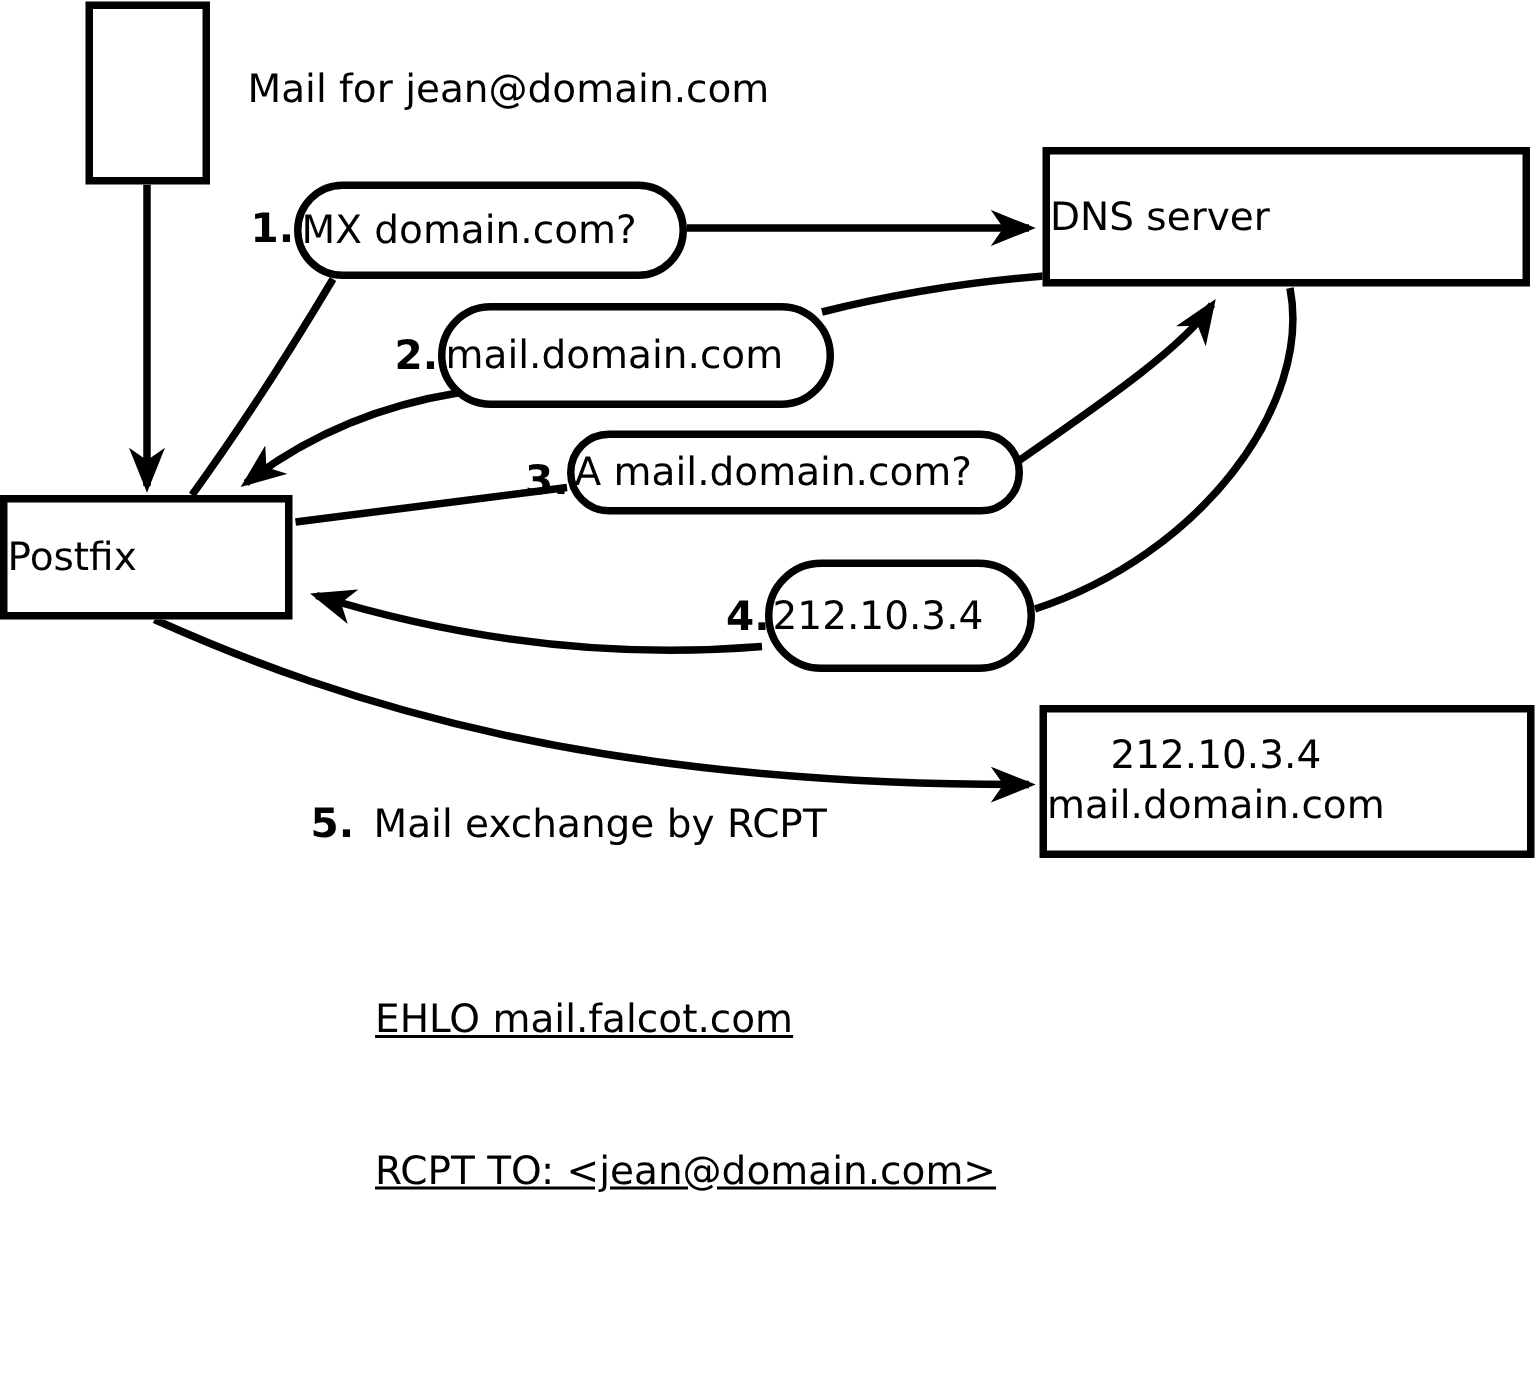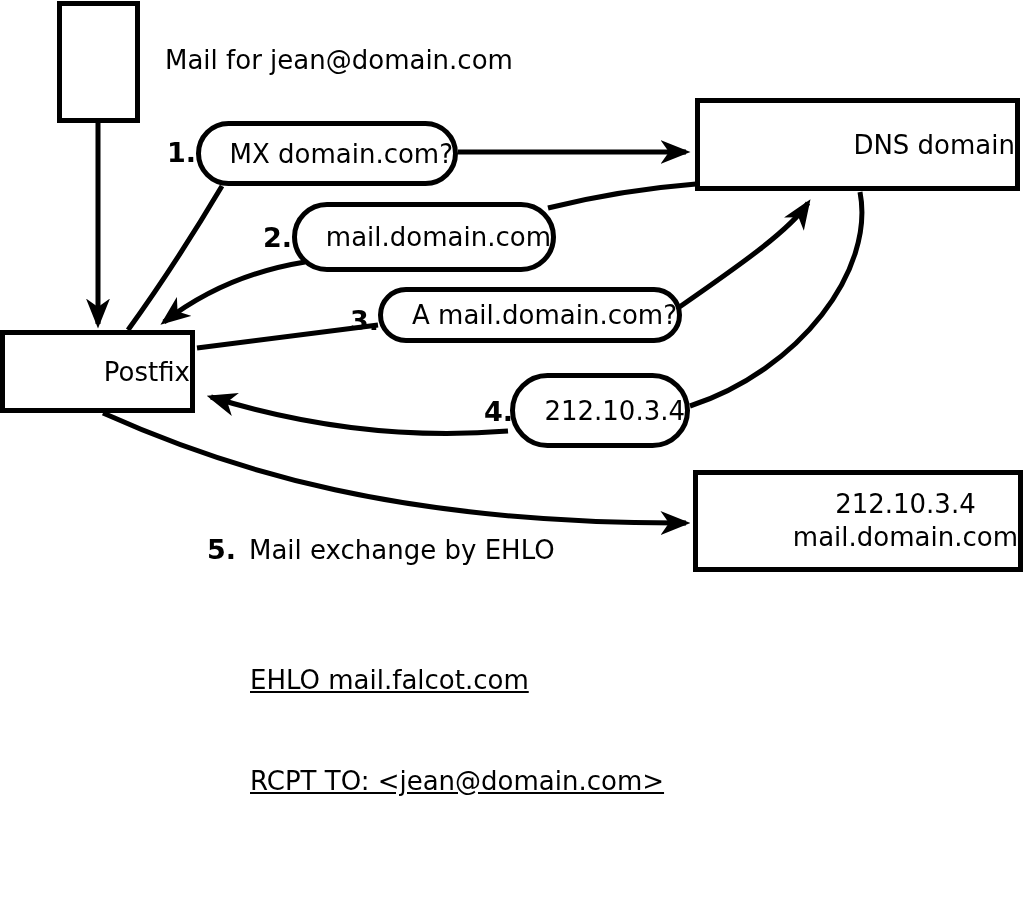--- a/index.html
+++ b/index.html
@@ -14,21 +14,21 @@
     border-radius: 22px;
   }
   svg.wires { position: absolute; left: 0; top: 0; z-index: 1; }
   .node {
     position: absolute;
     box-sizing: border-box;
     background: #ffffff;
     border: 5px solid #000000;
     display: flex;
     align-items: center;
-    justify-content: flex-end;
+    justify-content: flex-start;
     font-size: 26px;
     z-index: 2;
     text-align: center;
   }
   .pill { border-radius: 45px; }
   .stepnum {
     position: absolute;
     font-weight: bold;
     font-size: 27px;
     z-index: 3;
@@ -79,21 +79,21 @@
 
   <div class="node" style="left:57px; top:1px; width:83px; height:122px;"></div>
 
   <div class="freelabel" style="left:165px; top:45px;">Mail for jean@domain.com</div>
 
   <div class="node" style="left:0; top:330px; width:195px; height:83px;">
     <span>Postfix</span>
   </div>
 
   <div class="node" style="left:695px; top:98px; width:325px; height:93px;">
-    <span>DNS domain</span>
+    <span>DNS server</span>
   </div>
 
   <div class="node" style="left:693px; top:470px; width:330px; height:102px;">
     <div class="dest-lines">
       <span>212.10.3.4</span>
       <span>mail.domain.com</span>
     </div>
   </div>
 
   <div class="stepnum" style="left:167px; top:137px;">1.</div>
@@ -110,21 +110,21 @@
   <div class="node pill" style="left:378px; top:287px; width:304px; height:56px;">
     <span>A mail.domain.com?</span>
   </div>
 
   <div class="stepnum" style="left:484px; top:396px;">4.</div>
   <div class="node pill" style="left:510px; top:373px; width:180px; height:75px;">
     <span>212.10.3.4</span>
   </div>
 
   <div class="stepnum" style="left:207px; top:534px;">5.</div>
-  <div class="freelabel" style="left:249px; top:535px;">Mail exchange by EHLO</div>
+  <div class="freelabel" style="left:249px; top:535px;">Mail exchange by RCPT</div>
 
   <div class="smtp">
     <div class="smtp-line">EHLO mail.falcot.com</div>
     <div class="smtp-line">RCPT TO: &lt;jean@domain.com&gt;</div>
     
     
     
     
     
     

